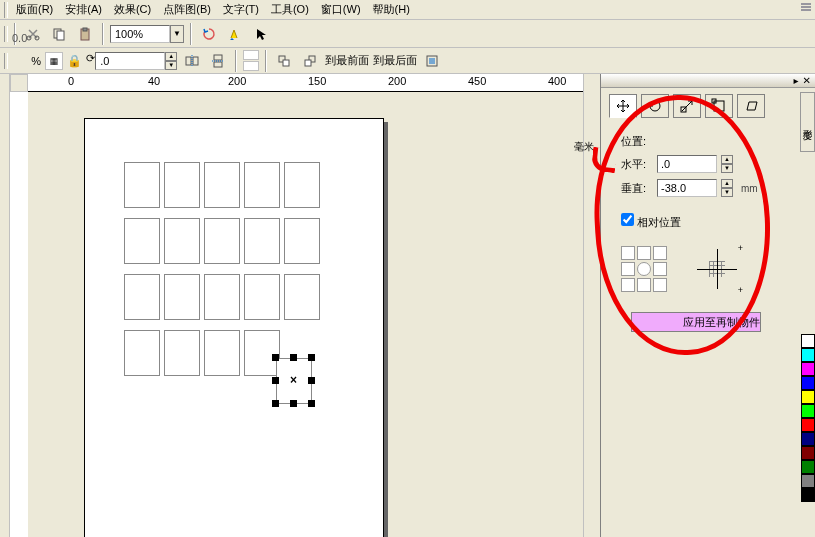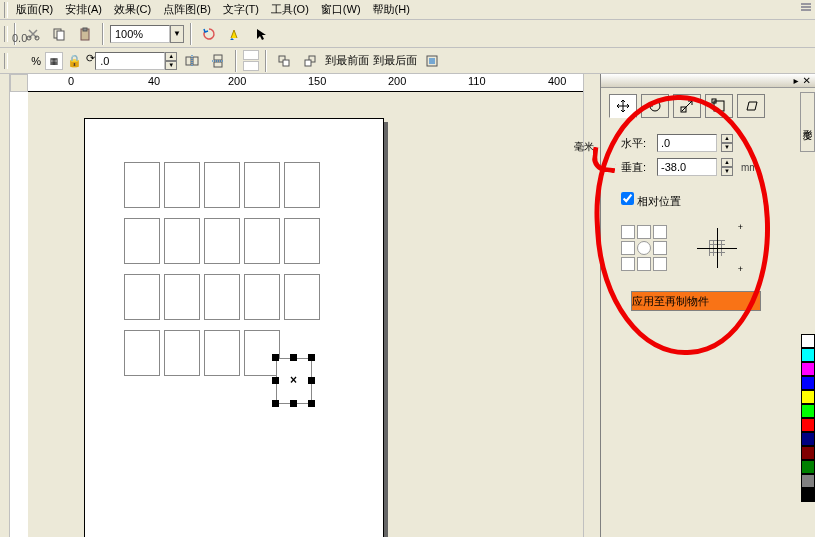--- a/index.html
+++ b/index.html
@@ -61,21 +61,21 @@
 .chk-row { margin:16px 0; }
 .anchor-area { display:flex; gap:30px; align-items:center; margin-bottom:20px;}
 .anchor-grid { display:grid; grid-template-columns:repeat(3,14px); grid-template-rows:repeat(3,14px); gap:2px;}
 .anchor-grid div { border:1px solid #999; background:#fff;}
 .anchor-grid div.mid{border-radius:50%;}
 .origin-widget{ position:relative; width:40px; height:40px;}
 .origin-widget .hline{position:absolute;left:0;right:0;top:50%;border-top:1px solid #000;}
 .origin-widget .vline{position:absolute;top:0;bottom:0;left:50%;border-left:1px solid #000;}
 .origin-widget .g{position:absolute;left:12px;top:12px;width:16px;height:16px;background:repeating-linear-gradient(#888 0 1px,transparent 1px 4px),repeating-linear-gradient(90deg,#888 0 1px,transparent 1px 4px);}
 .origin-widget .plus{position:absolute;font-size:9px;}
-.wide-btn{ width:130px; height:20px; border:1px solid #808080; background:#f97316; margin:4px 0 4px 10px; display:block; text-align:left; line-height:18px; cursor:pointer;}
+.wide-btn{ width:130px; height:20px; border:1px solid #808080; background:#f0abfc; margin:4px 0 4px 10px; display:block; text-align:right; line-height:18px; cursor:pointer;}
 .side-tab { position:absolute; right:0; top:18px; width:15px; height:60px; background:#ece9d8; border:1px solid #999; writing-mode:vertical-rl; text-align:center; font-size:10px;}
 .color-palette { position:absolute; right:0; top:260px; width:14px; display:flex; flex-direction:column;}
 .color-palette div{height:14px;border:1px solid #000;}
 
 .red-annot { position:absolute; left:595px; top:95px; width:175px; height:260px; border:5px solid #e00; border-radius:50% 50% 50% 50% / 48% 50% 52% 50%; pointer-events:none; z-index:50; transform:rotate(-3deg);}
 .red-tail { position:absolute; left:592px; top:148px; width:24px; height:24px; border-left:5px solid #e00; border-bottom:5px solid #e00; border-radius:0 0 0 14px; z-index:50; transform:rotate(6deg);}
 
 svg{display:block;}
 </style>
 </head>
@@ -208,21 +208,21 @@
   <div class="left-toolbox"></div>
 
   <div class="center">
     <div class="ruler-corner"></div>
     <div class="ruler-h">
       <span class="lbl" style="left:58px">0</span>
       <span class="lbl" style="left:138px">40</span>
       <span class="lbl" style="left:218px">200</span>
       <span class="lbl" style="left:298px">150</span>
       <span class="lbl" style="left:378px">200</span>
-      <span class="lbl" style="left:458px">110</span>
+      <span class="lbl" style="left:458px">450</span>
       <span class="lbl" style="left:538px">400</span>
     </div>
     <span class="ruler-unit-label">毫米</span>
 
     <div class="canvas">
       <div class="page-shadow"></div>
       <div class="page"></div>
       <div class="grid-rects">
           <div class="rect" style="left: 0px; top: 0px;"></div>
           <div class="rect" style="left: 40px; top: 0px;"></div>
@@ -290,20 +290,21 @@
             <rect x="1" y="1" width="4" height="4" fill="none" stroke="#000"></rect>
           </svg>
         </div>
       <div class="dtab">
           <svg width="16" height="16">
             <path d="M4 12L6 4h8l-2 8z" fill="none" stroke="#000"></path>
           </svg>
         </div>
     </div>
     <div class="docker-body">
+      <div style="margin-bottom:6px;">位置:</div>
       <div class="field-row">
         <label>水平:</label>
         <input class="val" value=".0" style="">
         <div class="spin">
             <div>▲</div>
             <div>▼</div>
           </div>
       </div>
       <div class="field-row">
         <label>垂直:</label>

